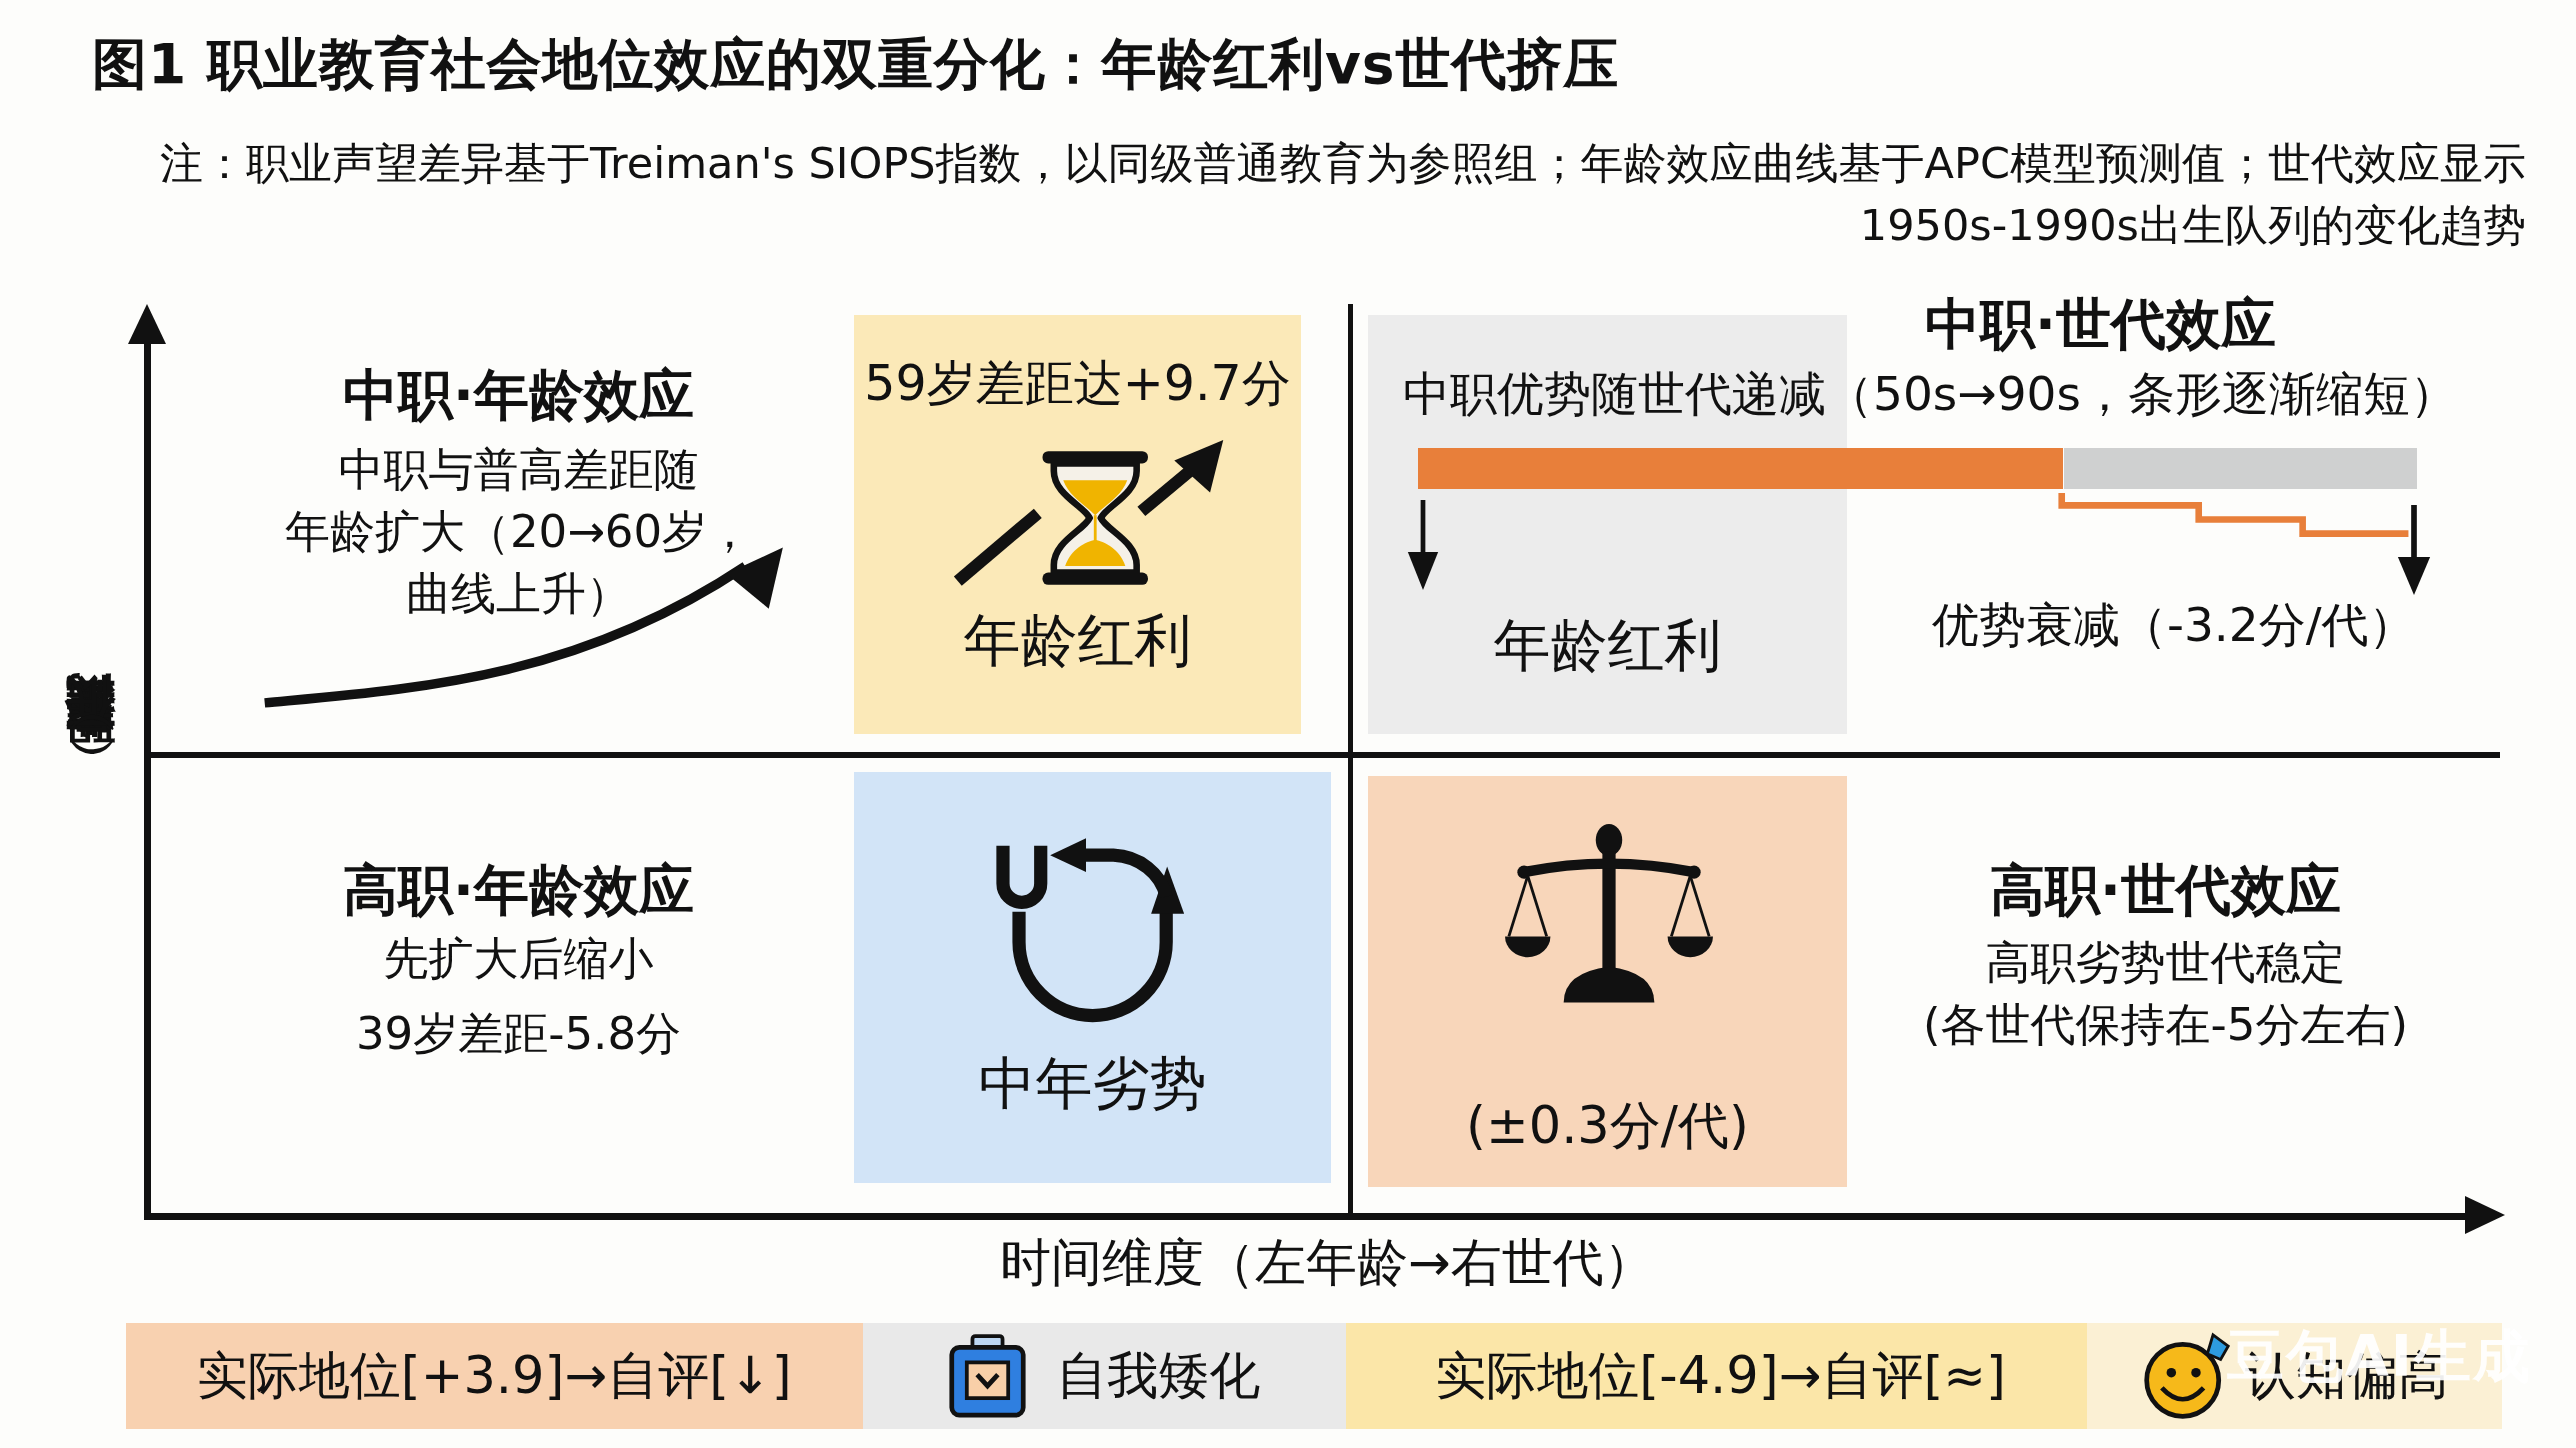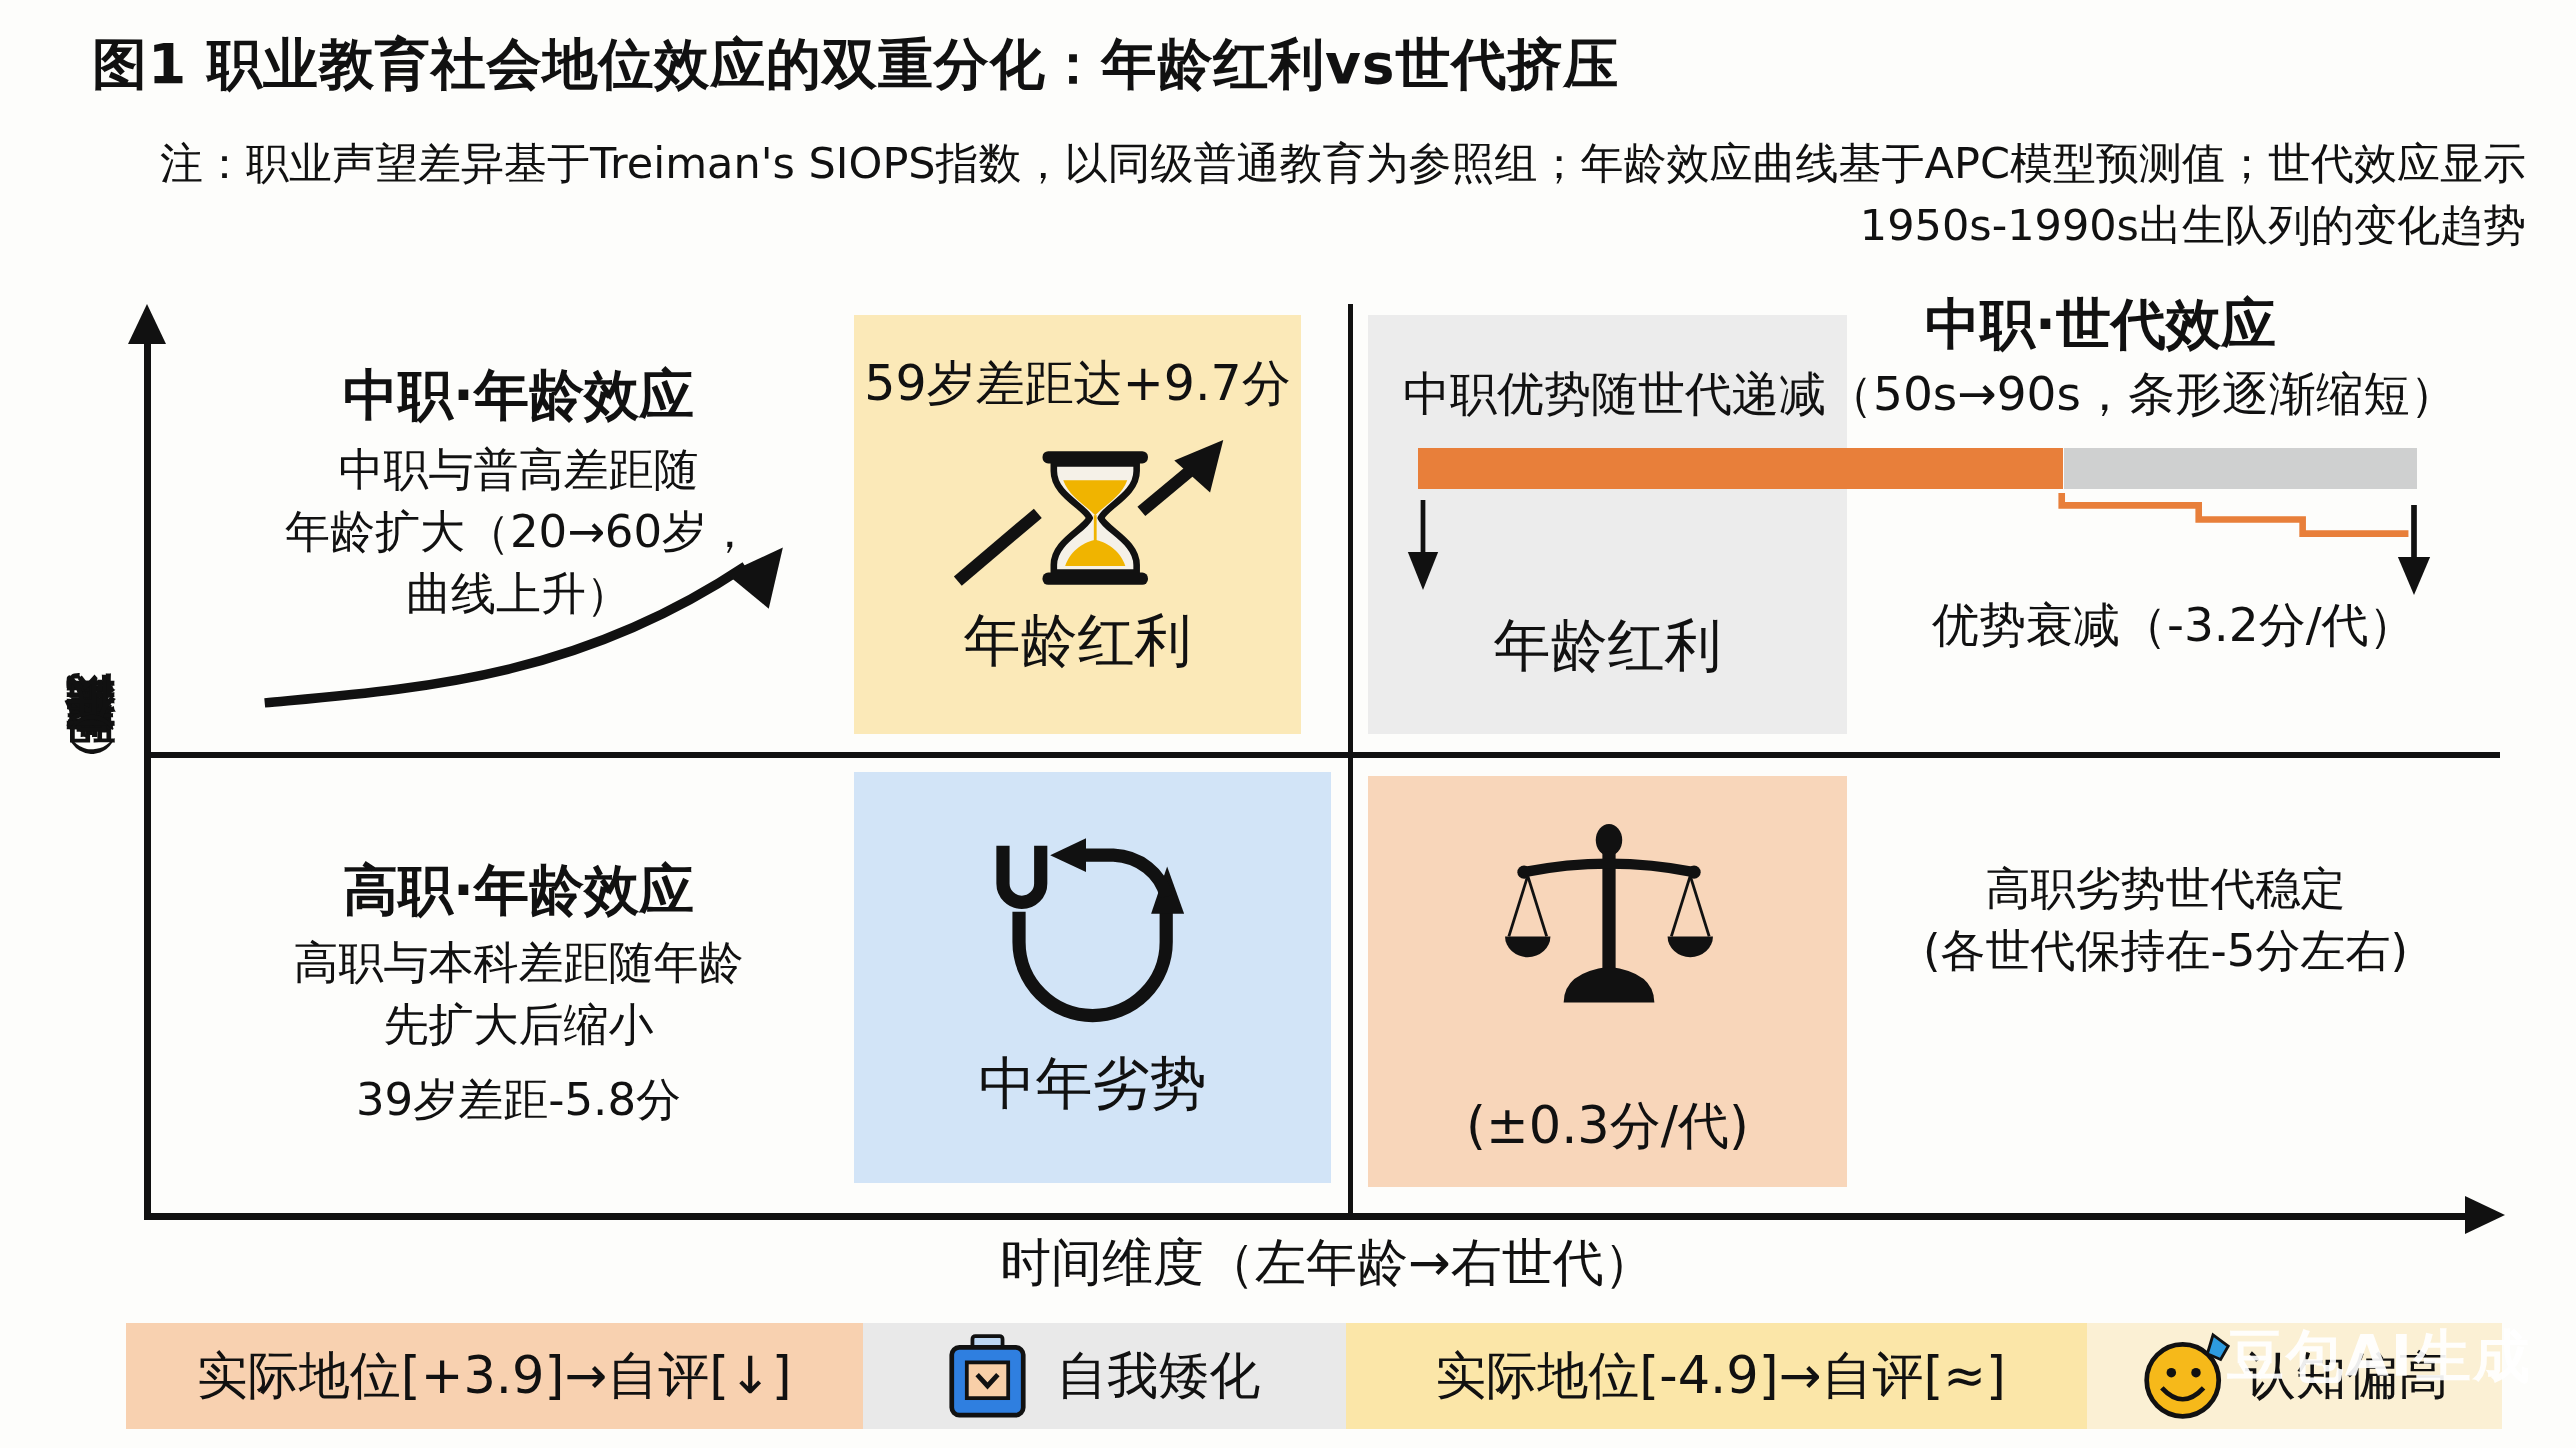--- a/index.html
+++ b/index.html
@@ -112,21 +112,20 @@
   <polygon points="4,55 36,55 20,95" fill="#111"></polygon>
 </svg>
 <svg class="abs" style="left:2394px; top:505px;" width="40" height="90" viewBox="0 0 42 95">
   <line x1="21" y1="0" x2="21" y2="60" stroke="#111" stroke-width="6"></line>
   <polygon points="4,55 38,55 21,95" fill="#111"></polygon>
 </svg>
 <div class="abs qtext" style="left:1932px; top:594px; font-size:47px;">优势衰减（-3.2分/代）</div>
 
 <div class="abs" style="left:226px; top:854px; width:585px;">
   <div class="qhead">高职·年龄效应</div>
-  <div class="qtext" style="margin-top:3.8px;">高职与本科差距随年龄</div>
   <div class="qtext">先扩大后缩小</div>
   <div class="qtext" style="margin-top:13.2px;">39岁差距-5.8分</div>
 </div>
 
 <div class="card c-blue">
   <svg class="abs" style="left:132px; top:66px;" width="217" height="189" viewBox="0 0 230 200">
     <path d="M18 8 L18 48 A20 20 0 0 0 58 48 L58 8" fill="none" stroke="#111" stroke-width="14"></path>
     <path d="M35 78 L35 110 A78 78 0 0 0 191 110 L191 70" fill="none" stroke="#111" stroke-width="14"></path>
     <polygon points="175,80 210,80 192,30" fill="#111"></polygon>
     <path d="M191 62 A60 55 0 0 0 135 18 L100 18" fill="none" stroke="#111" stroke-width="14"></path>
@@ -147,20 +146,21 @@
     <line x1="196" y1="56" x2="176" y2="120" stroke="#111" stroke-width="3"></line>
     <line x1="196" y1="56" x2="216" y2="120" stroke="#111" stroke-width="3"></line>
     <path d="M0 120 L48 120 A24 22 0 0 1 0 120 Z" fill="#111"></path>
     <path d="M172 120 L220 120 A24 22 0 0 1 172 120 Z" fill="#111"></path>
     <path d="M62 190 Q62 158 110 152 Q158 158 158 190 Z" fill="#111"></path>
   </svg>
   <div class="ctext abs" style="left:0; right:0; top:316px; font-size:51px;">(±0.3分/代)</div>
 </div>
 
 <div class="abs" style="left:1873px; top:854px; width:585px;">
+  <div class="qhead">高职·世代效应</div>
   <div class="qtext" style="margin-top:3.8px;">高职劣势世代稳定</div>
   <div class="qtext">(各世代保持在-5分左右)</div>
 </div>
 
 <div class="abs legend">
   <div class="seg seg1">
     <span>实际地位[+3.9]→自评[↓]</span>
   </div>
   <div class="seg seg2">
     <svg width="79" height="85" viewBox="0 0 84 90" style="margin-right:21px;">

